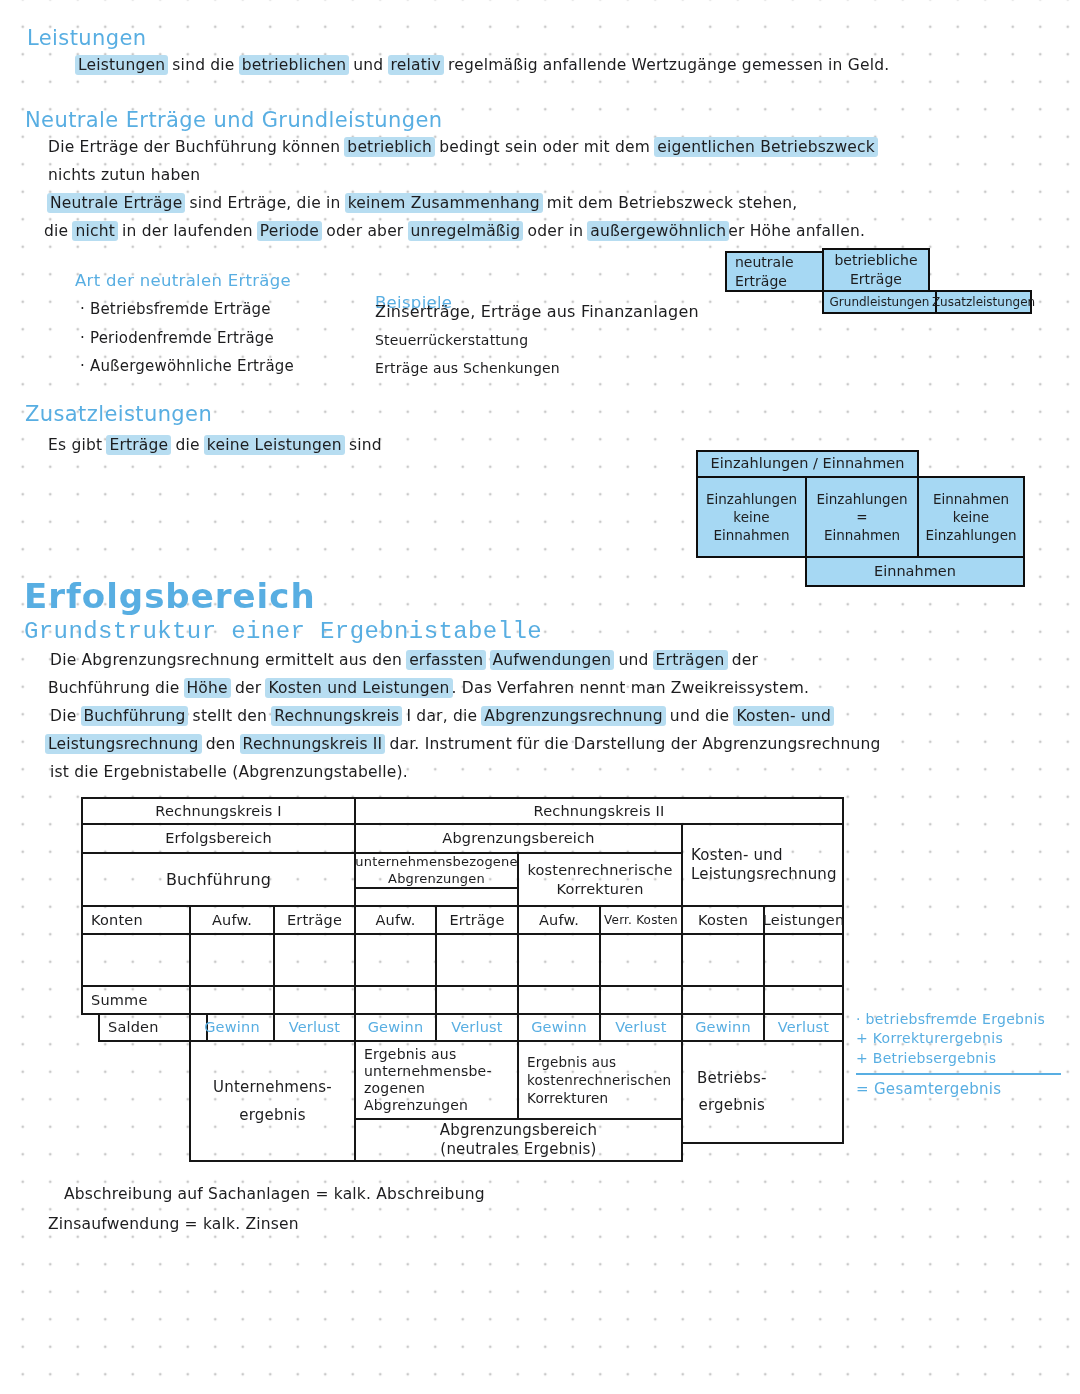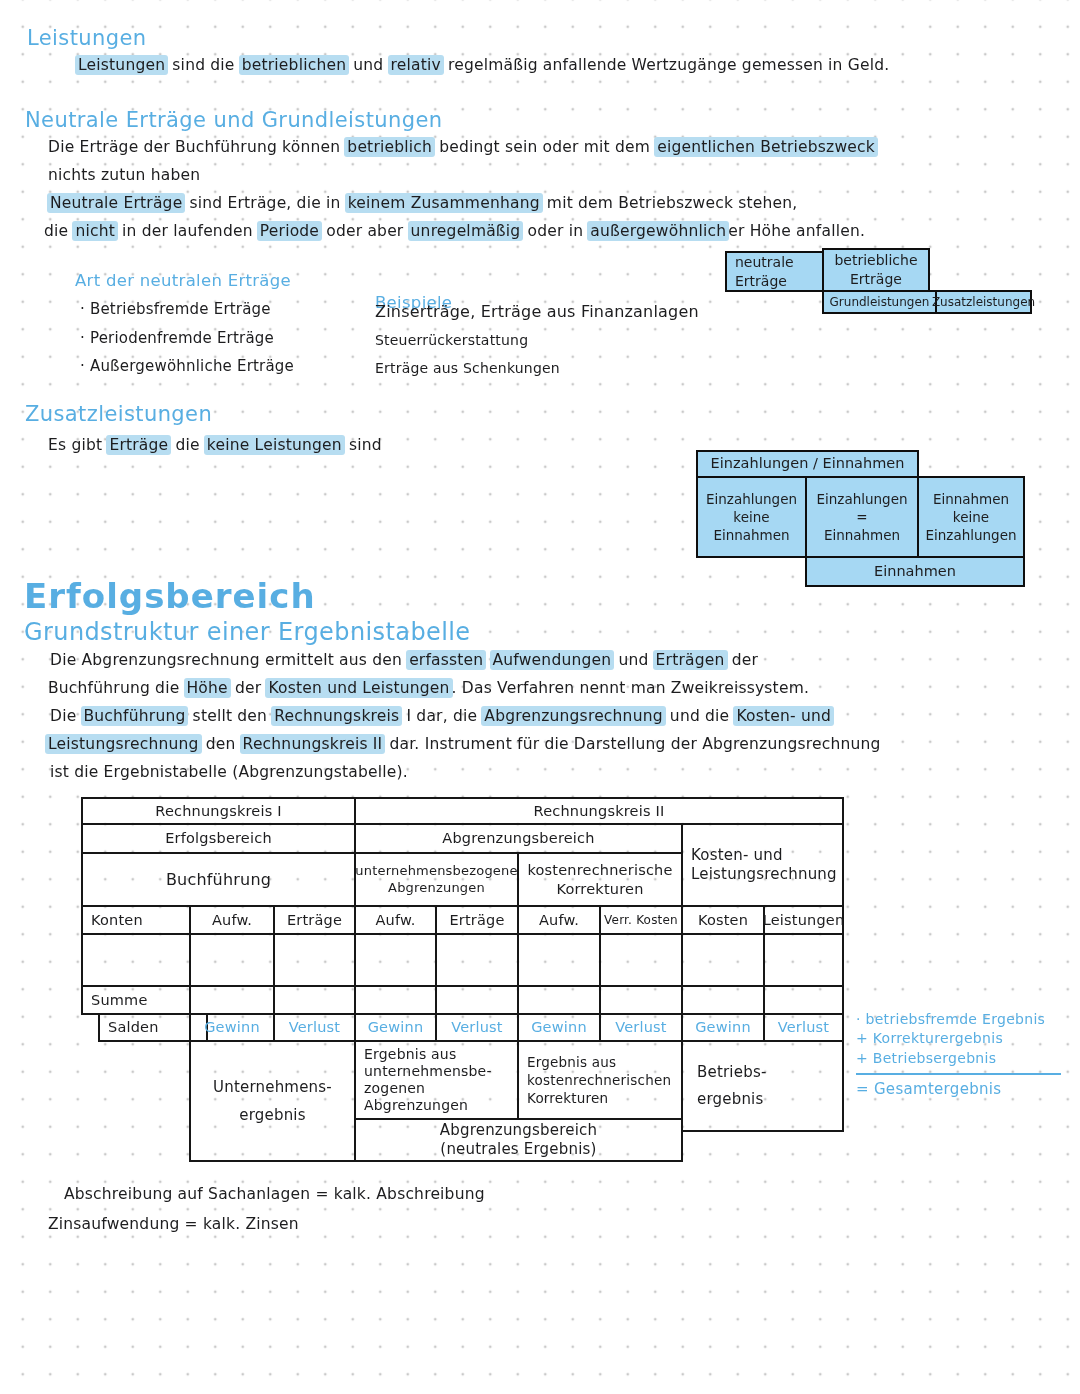--- a/index.html
+++ b/index.html
@@ -90,21 +90,21 @@
 Einnahmen</div>
   <div class="bluebox f135" style="left:805px; top:476px; width:114px; height:82px;">Einzahlungen
 =
 Einnahmen</div>
   <div class="bluebox f135" style="left:917px; top:476px; width:108px; height:82px;">Einnahmen
 keine
 Einzahlungen</div>
   <div class="bluebox" style="left:805px; top:556px; width:220px; height:31px; font-size:14.5px;">Einnahmen</div>
 
   <div class="h1" style="left:24px; top:576px;">Erfolgsbereich</div>
-  <div class="h2b" style="left:24px; top:618px;">Grundstruktur einer Ergebnistabelle</div>
+  <div class="h2b" style="left:24px; top:618px;font-family:Liberation Mono, monospace;">Grundstruktur einer Ergebnistabelle</div>
 
   <div class="line" style="left:50px; top:650px;">
     <span>Die Abgrenzungsrechnung ermittelt aus den </span><span class="hl">erfassten</span><span> </span><span class="hl">Aufwendungen</span><span> und </span><span class="hl">Erträgen</span><span> der</span>
   </div>
   <div class="line" style="left:48px; top:678px;">
     <span>Buchführung die </span><span class="hl">Höhe</span><span> der </span><span class="hl">Kosten und Leistungen</span><span>. Das Verfahren nennt man Zweikreissystem.</span>
   </div>
   <div class="line" style="left:50px; top:706px;">
     <span>Die </span><span class="hl">Buchführung</span><span> stellt den </span><span class="hl">Rechnungskreis</span><span> I dar, die </span><span class="hl">Abgrenzungsrechnung</span><span> und die </span><span class="hl">Kosten- und</span>
   </div>
@@ -117,21 +117,21 @@
 
   <div class="tc" style="left:81px; top:797px; width:275px; height:28px;">Rechnungskreis I</div>
   <div class="tc" style="left:354px; top:797px; width:490px; height:28px;">Rechnungskreis II</div>
 
   <div class="tc" style="left:81px; top:823px; width:275px; height:31px;">Erfolgsbereich</div>
   <div class="tc" style="left:354px; top:823px; width:329px; height:31px;">Abgrenzungsbereich</div>
   <div class="tc tl prel f15" style="left:681px; top:823px; width:163px; height:84px;">Kosten- und
 Leistungsrechnung</div>
 
   <div class="tc" style="left:81px; top:852px; width:275px; height:55px; font-size:16px;">Buchführung</div>
-  <div class="tc prel f13" style="left:354px; top:852px; width:165px; height:55px;">unternehmensbezogene
+  <div class="tc prel f13" style="left:354px; top:852px; width:165px; height:37px;">unternehmensbezogene
 Abgrenzungen</div>
   <div class="tc prel" style="left:517px; top:852px; width:166px; height:55px;">kostenrechnerische
 Korrekturen</div>
 
   <div class="tc tl" style="left:81px; top:905px; width:110px; height:30px;">Konten</div>
   <div class="tc" style="left:189px; top:905px; width:86px; height:30px;">Aufw.</div>
   <div class="tc" style="left:273px; top:905px; width:83px; height:30px;">Erträge</div>
   <div class="tc" style="left:354px; top:905px; width:83px; height:30px;">Aufw.</div>
   <div class="tc" style="left:435px; top:905px; width:84px; height:30px;">Erträge</div>
   <div class="tc" style="left:517px; top:905px; width:84px; height:30px;">Aufw.</div>
@@ -171,21 +171,21 @@
 
   <div class="tc prel f15" style="left:189px; top:1040px; width:167px; height:122px; line-height:1.9;">Unternehmens-
 ergebnis</div>
   <div class="tc tl prel" style="left:354px; top:1040px; width:165px; height:80px; font-size:14px; line-height:1.2;">Ergebnis aus
 unternehmensbe-
 zogenen
 Abgrenzungen</div>
   <div class="tc tl prel f135" style="left:517px; top:1040px; width:166px; height:80px; line-height:1.35;">Ergebnis aus
 kostenrechnerischen
 Korrekturen</div>
-  <div class="tc tl prel f15" style="left:681px; top:1040px; width:163px; height:92px; line-height:1.8; padding-left:14px;">Betriebs-
+  <div class="tc tl prel f15" style="left:681px; top:1040px; width:163px; height:104px; line-height:1.8; padding-left:14px;text-align:center;">Betriebs-
 ergebnis</div>
   <div class="tc prel f15" style="left:354px; top:1118px; width:329px; height:44px; line-height:1.25;">Abgrenzungsbereich
 (neutrales Ergebnis)</div>
 
   <div class="note" style="left:856px; top:1010px; width:205px;">
     <div>· betriebsfremde Ergebnis</div>
     <div>+ Korrekturergebnis</div>
     <div>+ Betriebsergebnis</div>
     <div class="total">= Gesamtergebnis</div>
   </div>

